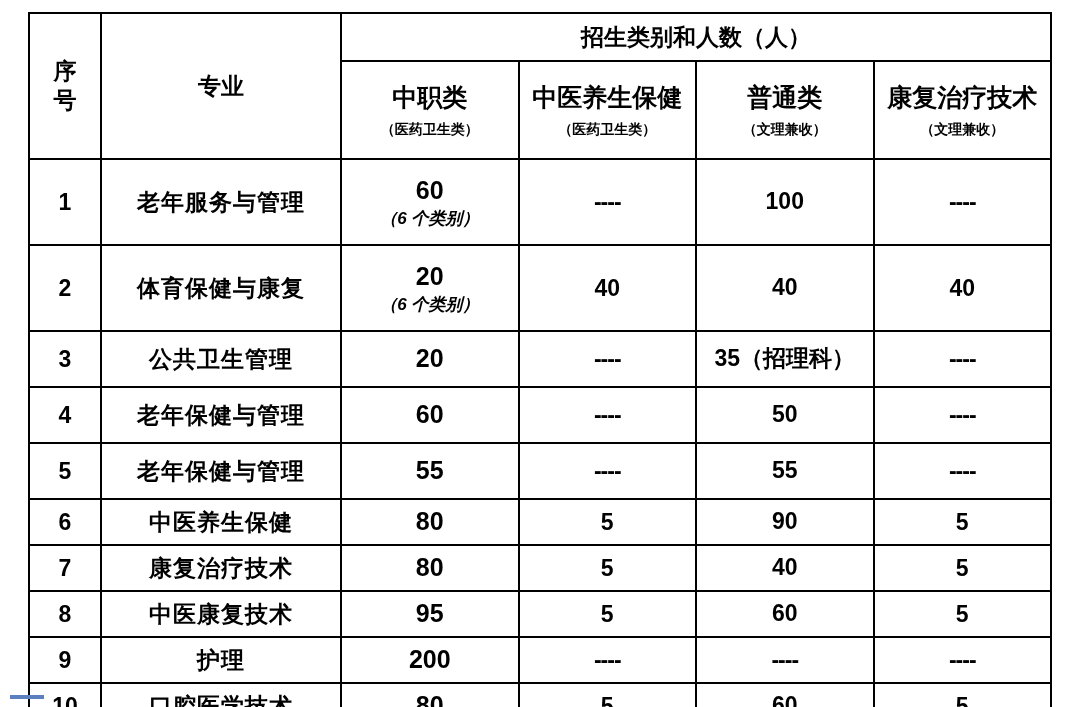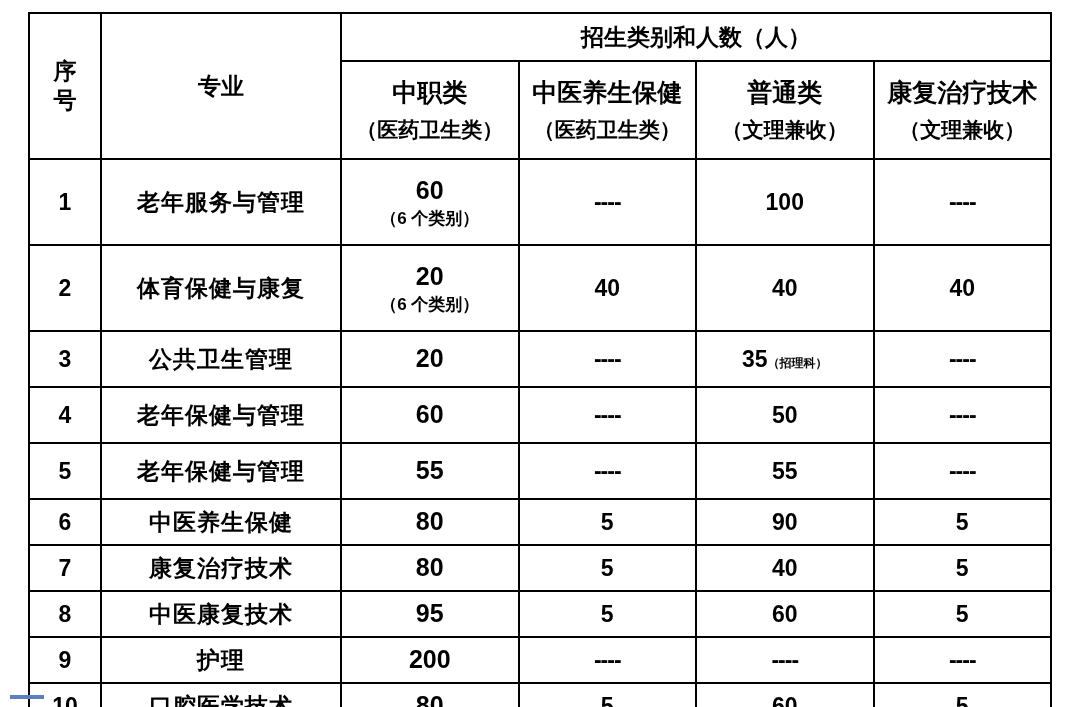--- a/index.html
+++ b/index.html
@@ -60,41 +60,43 @@
     height: 96px;
     padding: 4px 2px;
   }
   .hdr-cat .cat-main {
     font-size: 25px;
     display: block;
     margin-bottom: 8px;
     text-align: center;
   }
   .hdr-cat .cat-sub {
-    font-size: 21px;
+    font-size: 14px;
     display: block;
     font-weight: bold;
   }
   .row-tall td { height: 84px; }
   .row-mid  td { height: 54px; }
   .row-short td { height: 44px; }
 
   .num-main {
     display: block;
     font-size: 25px;
   }
   .num-sub {
     display: block;
     font-size: 17px;
     font-weight: bold;
     margin-top: 2px;
+    font-style: italic;
   }
   .cell-inline-sub {
-    font-size: 12px;
-    font-weight: bold;
+    font-size: 23px;
+    font-weight: bold;
+    font-family: Liberation Mono, monospace;
   }
   .dash {
     font-size: 23px;
     letter-spacing: -1px;
   }
   .seq-cell {
     font-size: 25px;
   }
   .seq-bottom {
     vertical-align: bottom;

